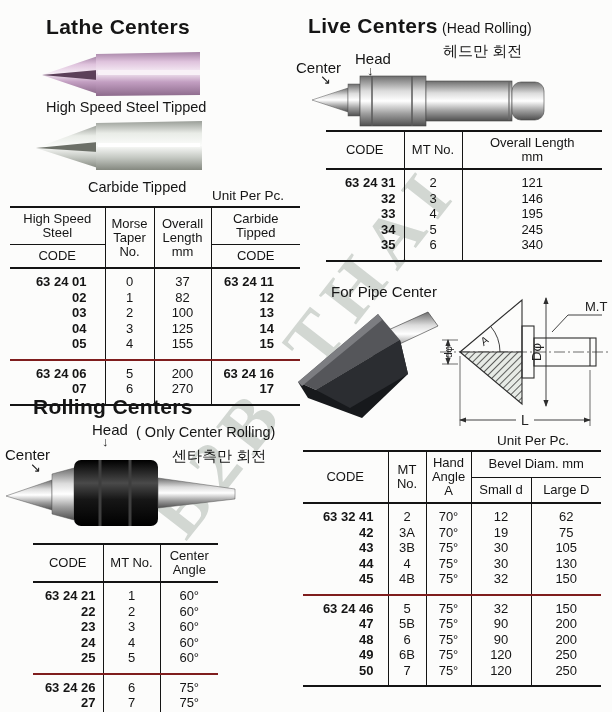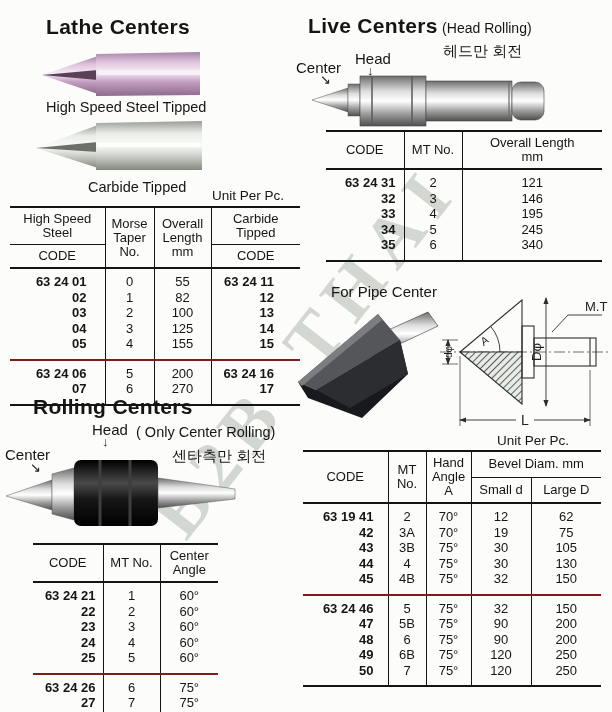--- a/index.html
+++ b/index.html
@@ -98,21 +98,21 @@
       </tr>
       <tr>
         <th class="vline">CODE</th>
         <th>CODE</th>
       </tr>
     </thead>
     <tbody>
         <tr>
         <td class="code cpad1 vline">63 24 01</td>
         <td class="vline">0</td>
-        <td class="vline">55</td>
+        <td class="vline">37</td>
         <td class="code cpad2">63 24 11</td>
       </tr>
         <tr>
         <td class="code cpad1 vline">02</td>
         <td class="vline">1</td>
         <td class="vline">82</td>
         <td class="code cpad2">12</td>
       </tr>
         <tr>
         <td class="code cpad1 vline">03</td>
@@ -285,21 +285,21 @@
         <th class="vline" rowspan="2">Hand Angle A</th>
         <th class="grpline" colspan="2">Bevel Diam. mm</th>
       </tr>
       <tr>
         <th class="vline">Small d</th>
         <th>Large D</th>
       </tr>
     </thead>
     <tbody>
         <tr>
-        <td class="code cpad1 vline">63 19 41</td>
+        <td class="code cpad1 vline">63 32 41</td>
         <td class="vline">2</td>
         <td class="vline">70°</td>
         <td class="vline">12</td>
         <td>62</td>
       </tr>
         <tr>
         <td class="code cpad1 vline">42</td>
         <td class="vline">3A</td>
         <td class="vline">70°</td>
         <td class="vline">19</td>

